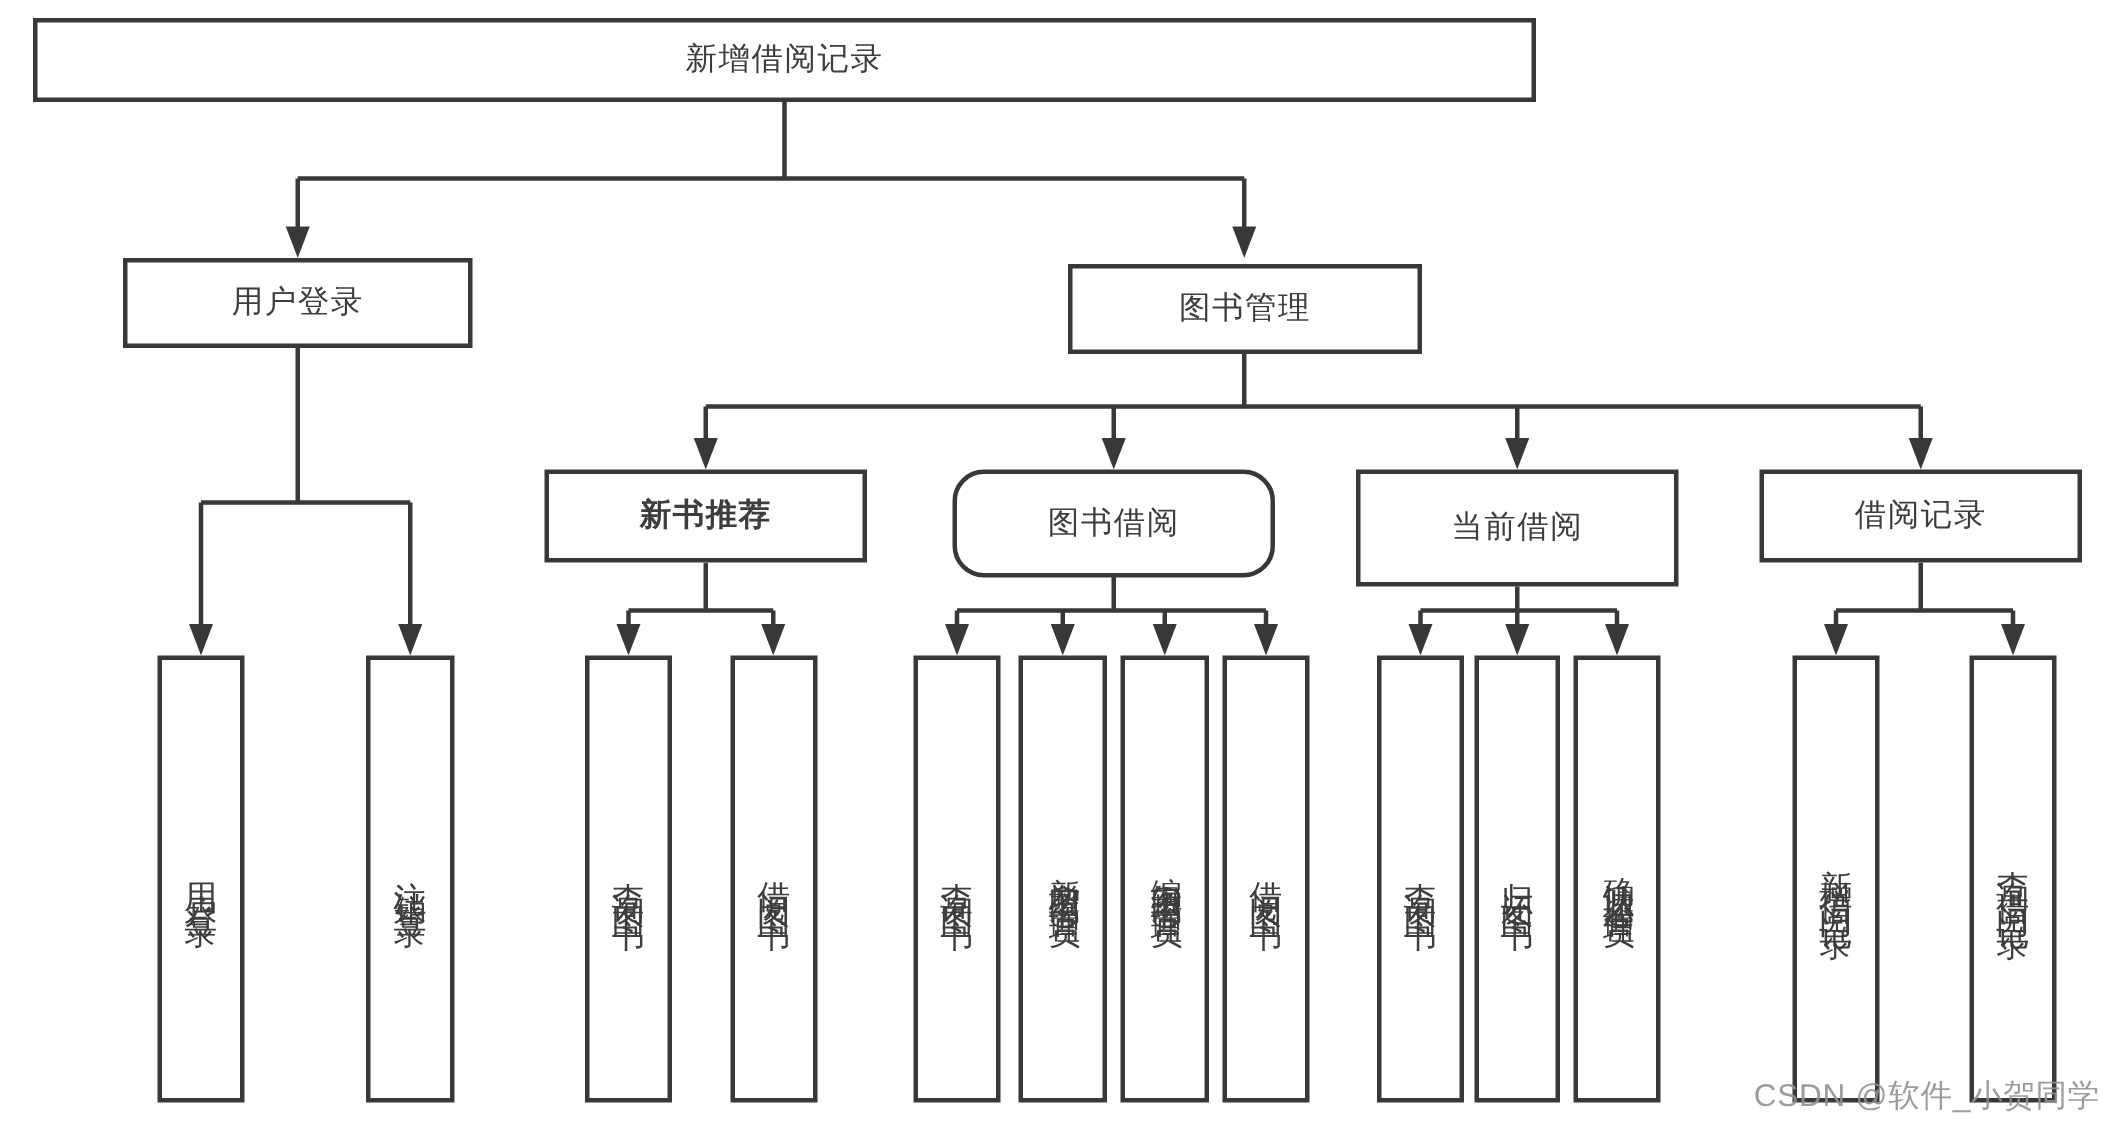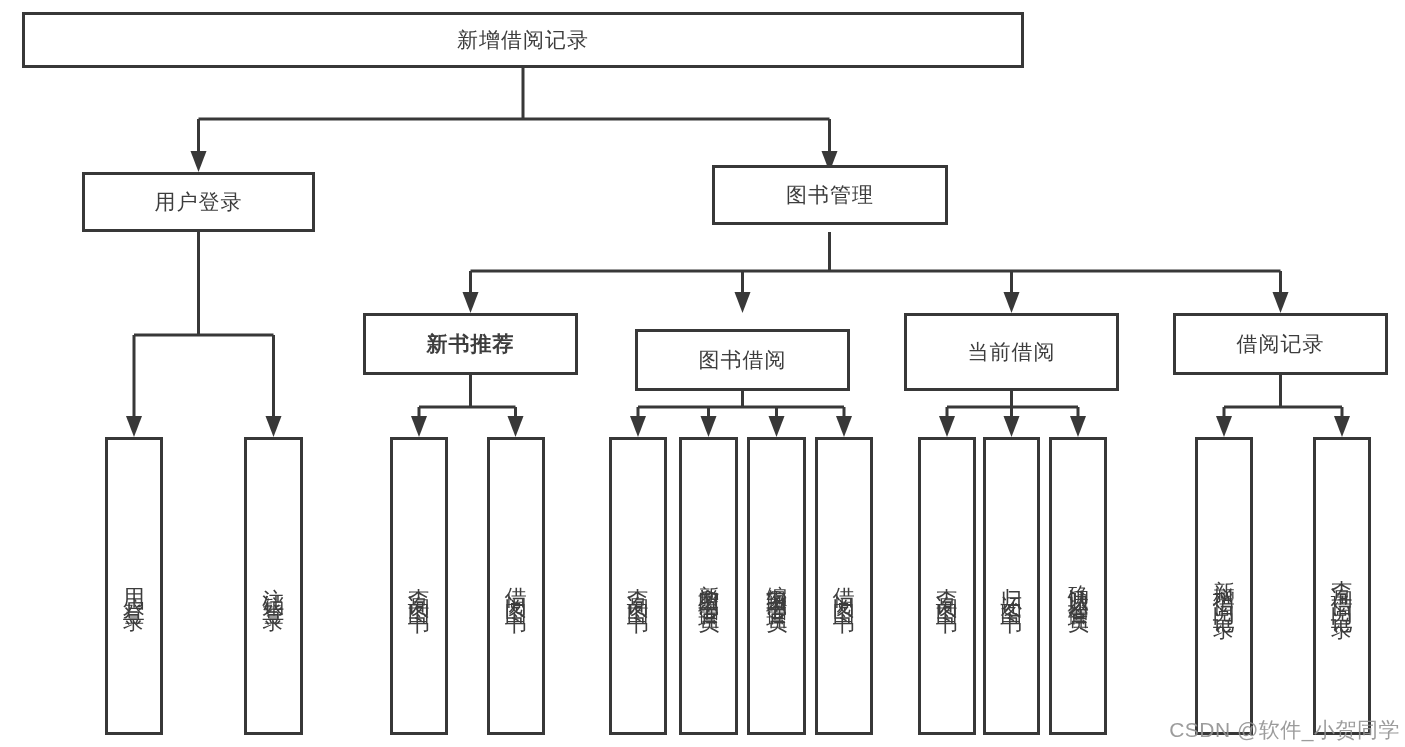--- a/index.html
+++ b/index.html
@@ -36,23 +36,23 @@
     writing-mode: vertical-rl;
     text-orientation: mixed;
     font-size: 22px;
     letter-spacing: 8px;
   }
   .node.v.tight { letter-spacing: 4px; font-size: 21px; }
 
   
   #n-root            { left: 22px;   top: 12px;  width: 1002px; height: 56px; }
   #n-user-login      { left: 82px;   top: 172px; width: 233px;  height: 60px; }
-  #n-book-management { left: 712px;  top: 165px; width: 236px;  height: 60px; }
+  #n-book-management { left: 712px;  top: 176px; width: 236px;  height: 60px; }
   #n-new-book-rec    { left: 363px;  top: 313px; width: 215px;  height: 62px; font-weight: bold; }
-  #n-book-borrowing  { left: 635px;  top: 329px; width: 215px;  height: 62px; }
+  #n-book-borrowing  { left: 635px;  top: 313px; width: 215px;  height: 72px; border-radius: 21px; }
   #n-current-borrow  { left: 904px;  top: 313px; width: 215px;  height: 78px; }
   #n-borrow-records  { left: 1173px; top: 313px; width: 215px;  height: 62px; }
   #n-user-login-leaf { left: 105px;  top: 437px; width: 58px;   height: 298px; }
   #n-logout-leaf     { left: 244px;  top: 437px; width: 59px;   height: 298px; }
   #n-nbr-query       { left: 390px;  top: 437px; width: 58px;   height: 298px; }
   #n-nbr-borrow      { left: 487px;  top: 437px; width: 58px;   height: 298px; }
   #n-bb-query        { left: 609px;  top: 437px; width: 58px;   height: 298px; }
   #n-bb-add          { left: 679px;  top: 437px; width: 59px;   height: 298px; }
   #n-bb-edit         { left: 747px;  top: 437px; width: 59px;   height: 298px; }
   #n-bb-borrow       { left: 815px;  top: 437px; width: 58px;   height: 298px; }

